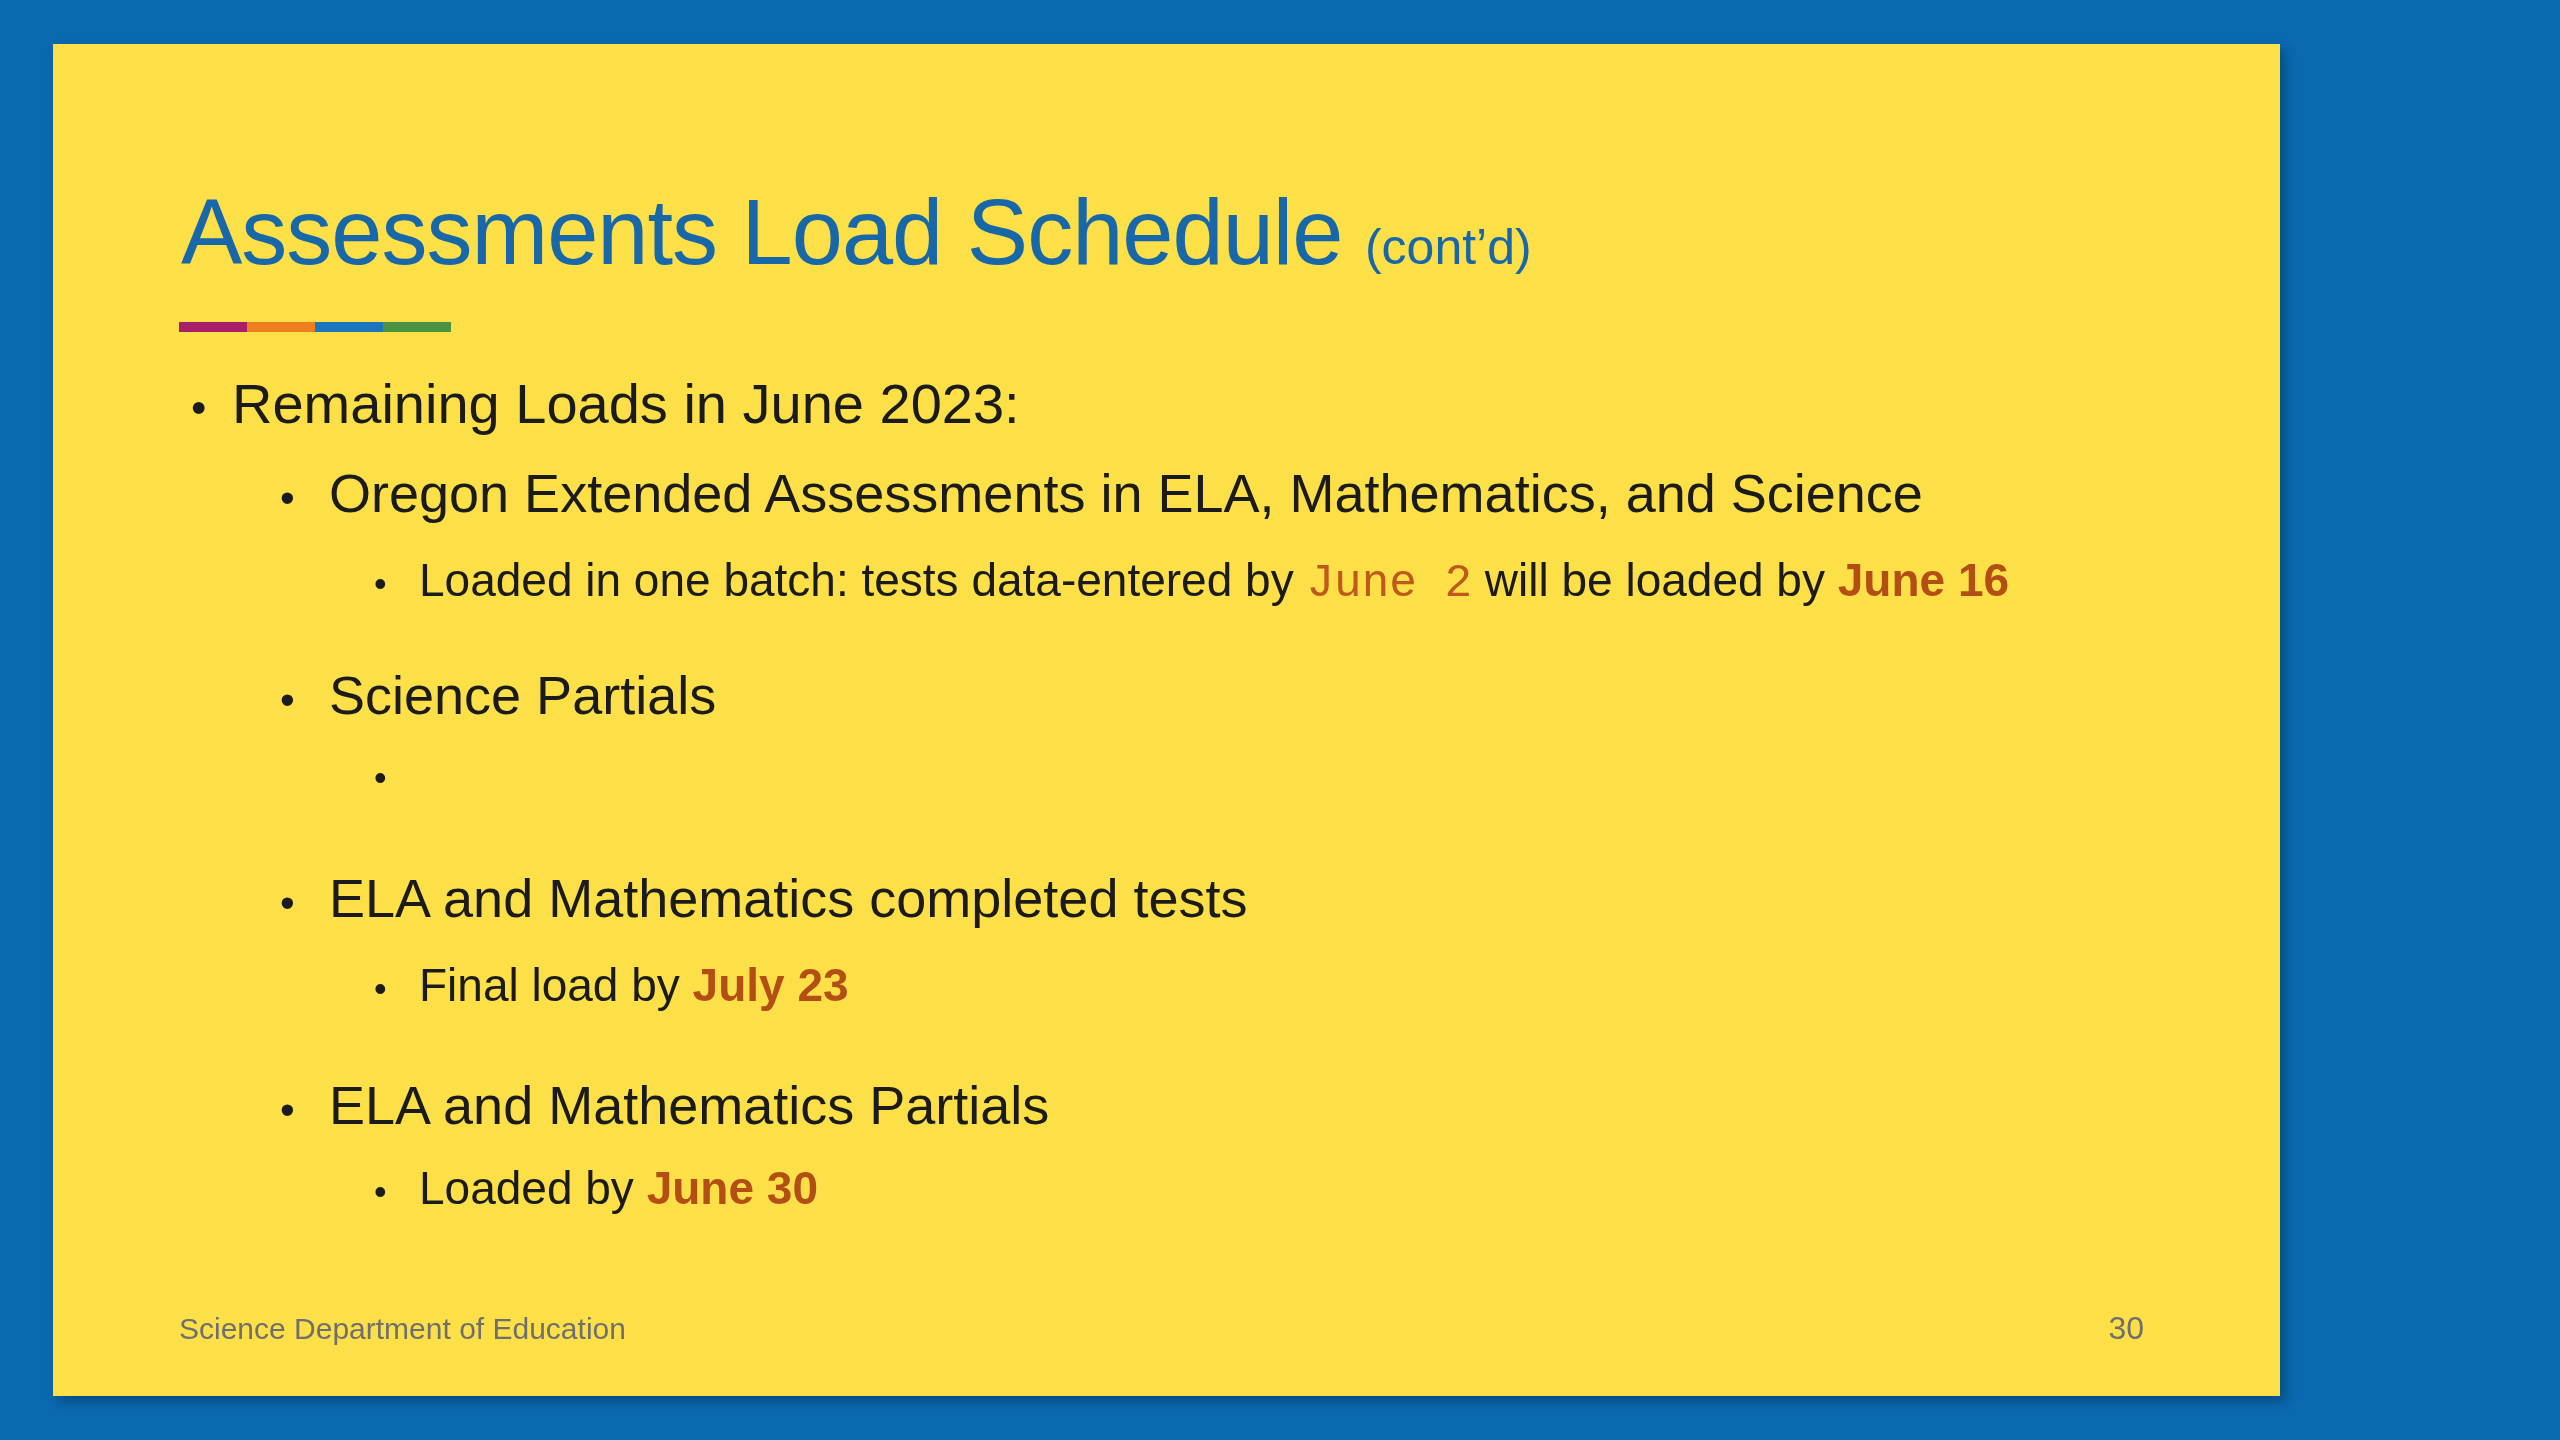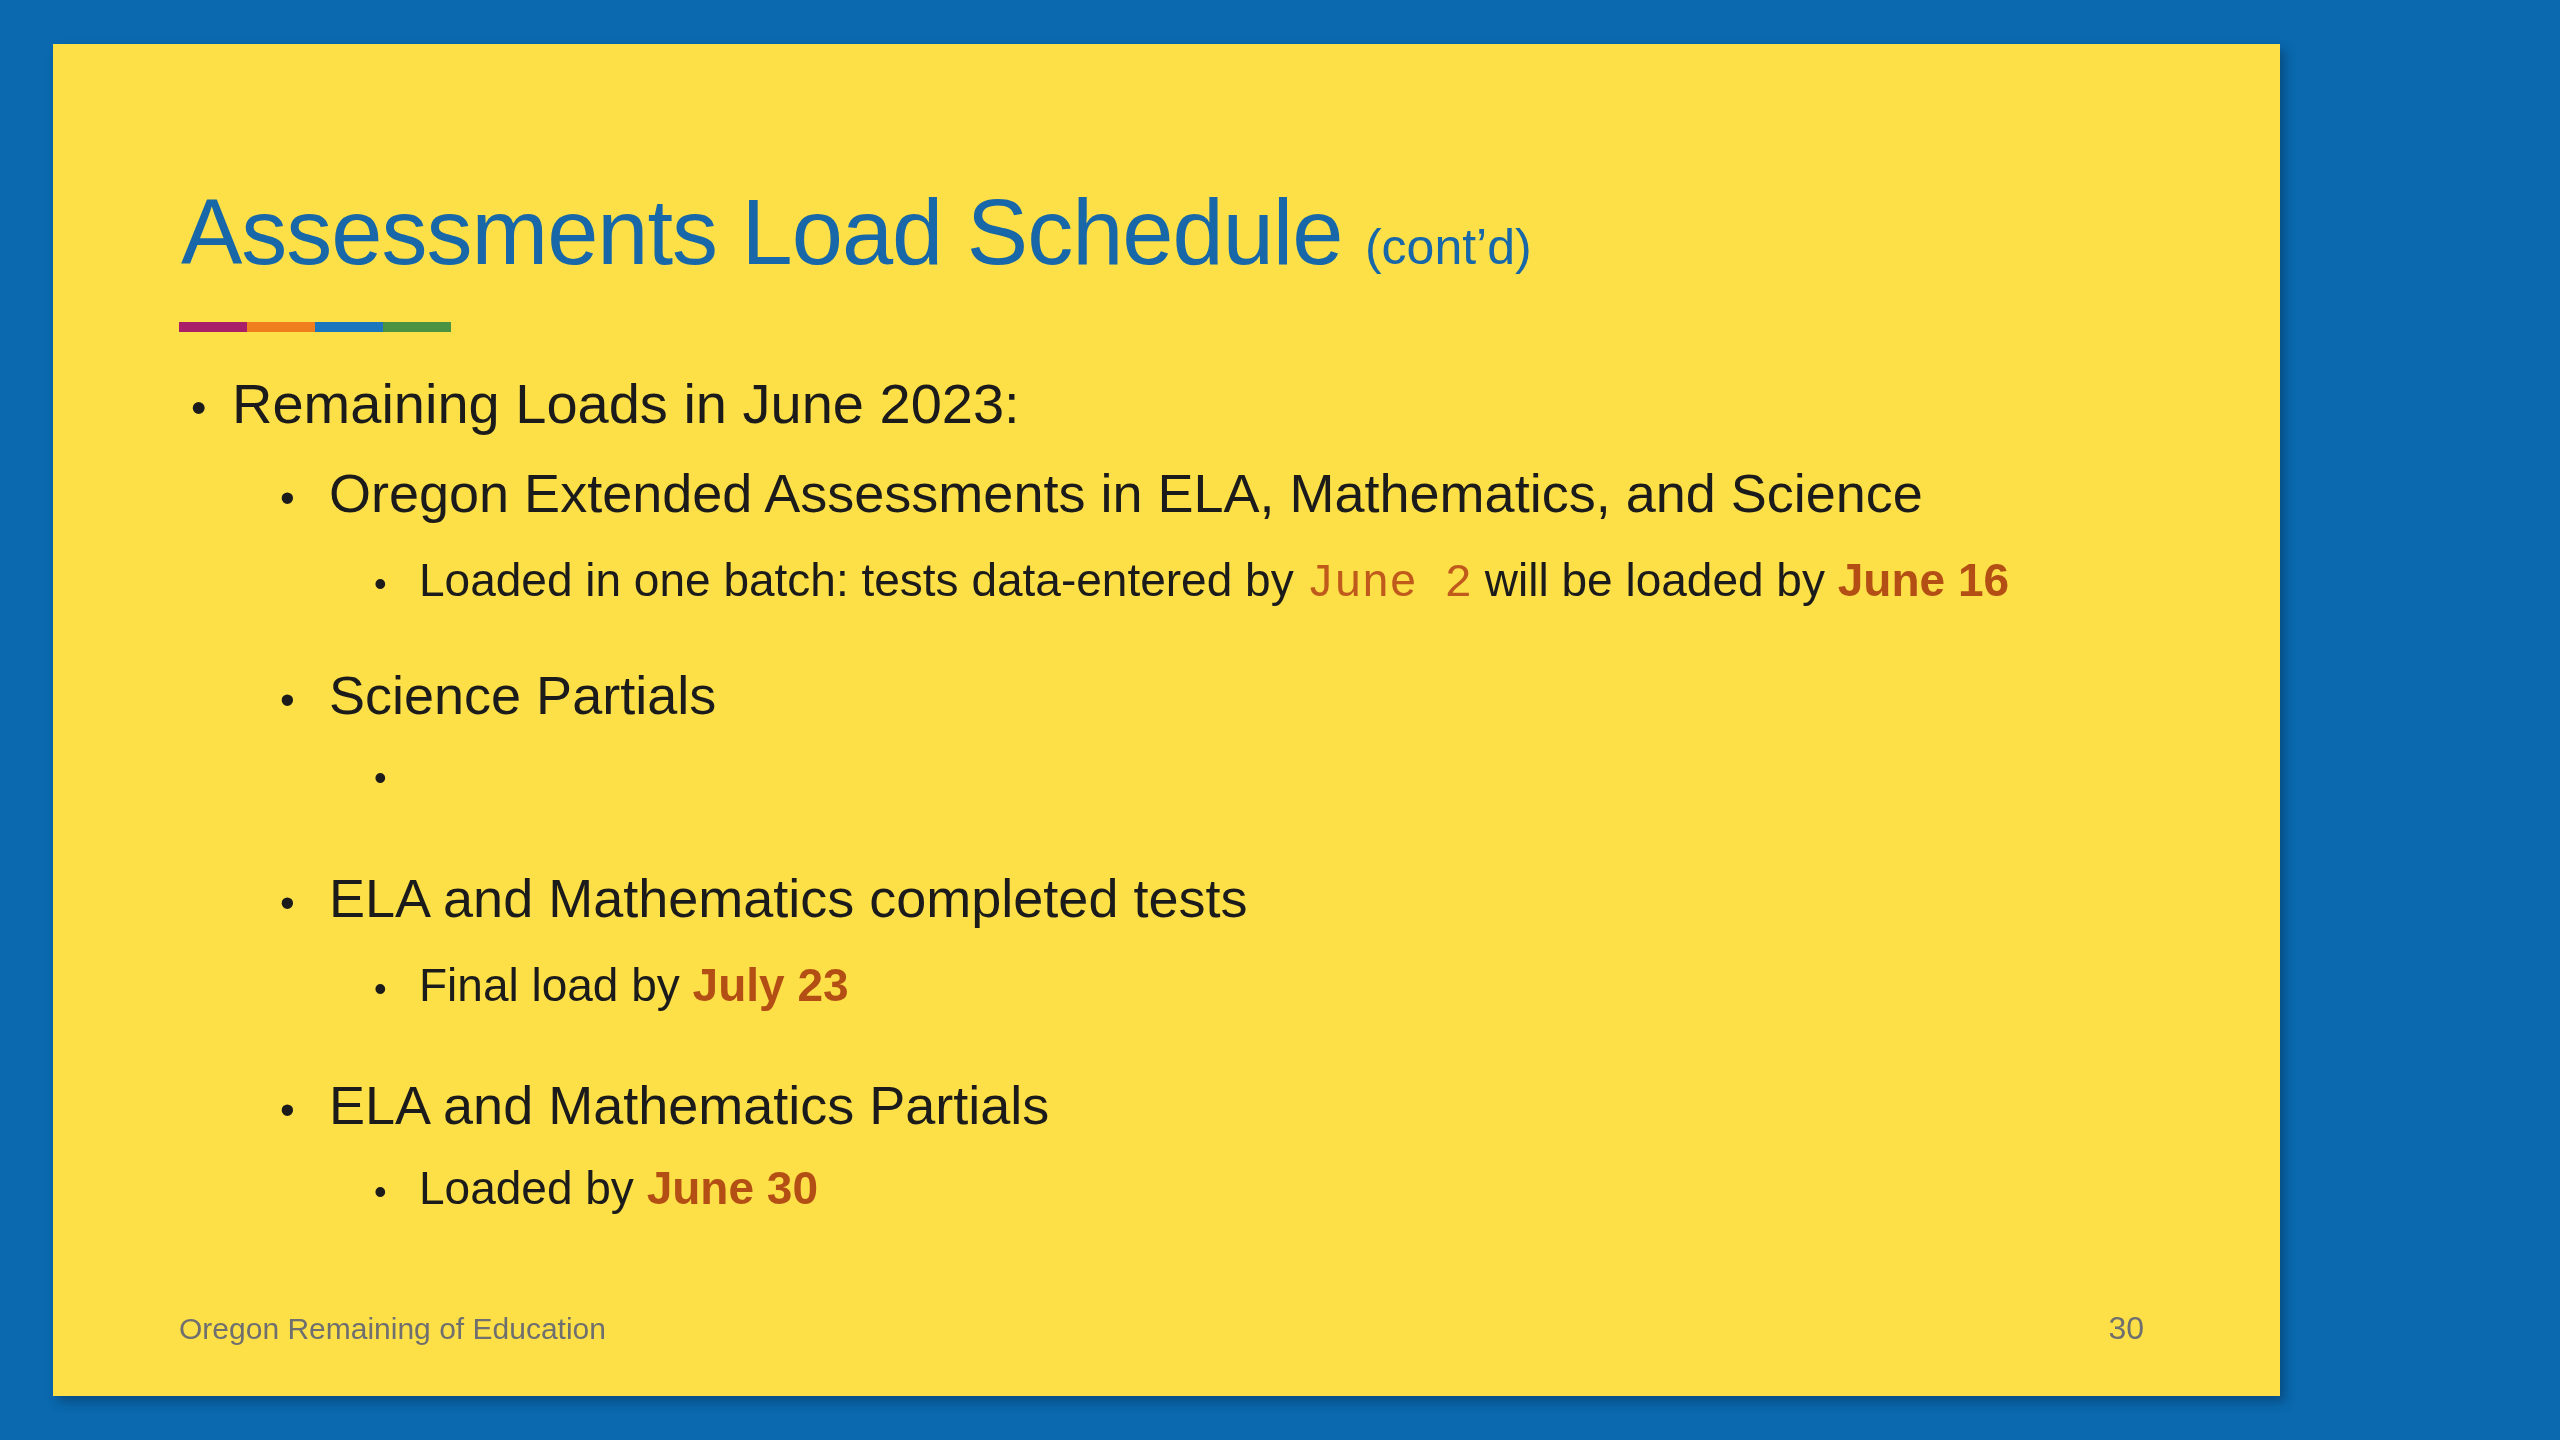--- a/index.html
+++ b/index.html
@@ -148,17 +148,17 @@
       <span>ELA and Mathematics Partials</span>
     </div>
 
     <div class="row l3" style="top:1117px">
       <span class="bullet">•</span>
       <span>
         <span>Loaded by </span><span class="date-bold">June 30</span>
       </span>
     </div>
 
-    <div class="footer-left">Oregon Remaining of Education</div>
+    <div class="footer-left">Science Department of Education</div>
     <div class="footer-page">30</div>
 
   </div>
 </div>
 
 </body></html>

